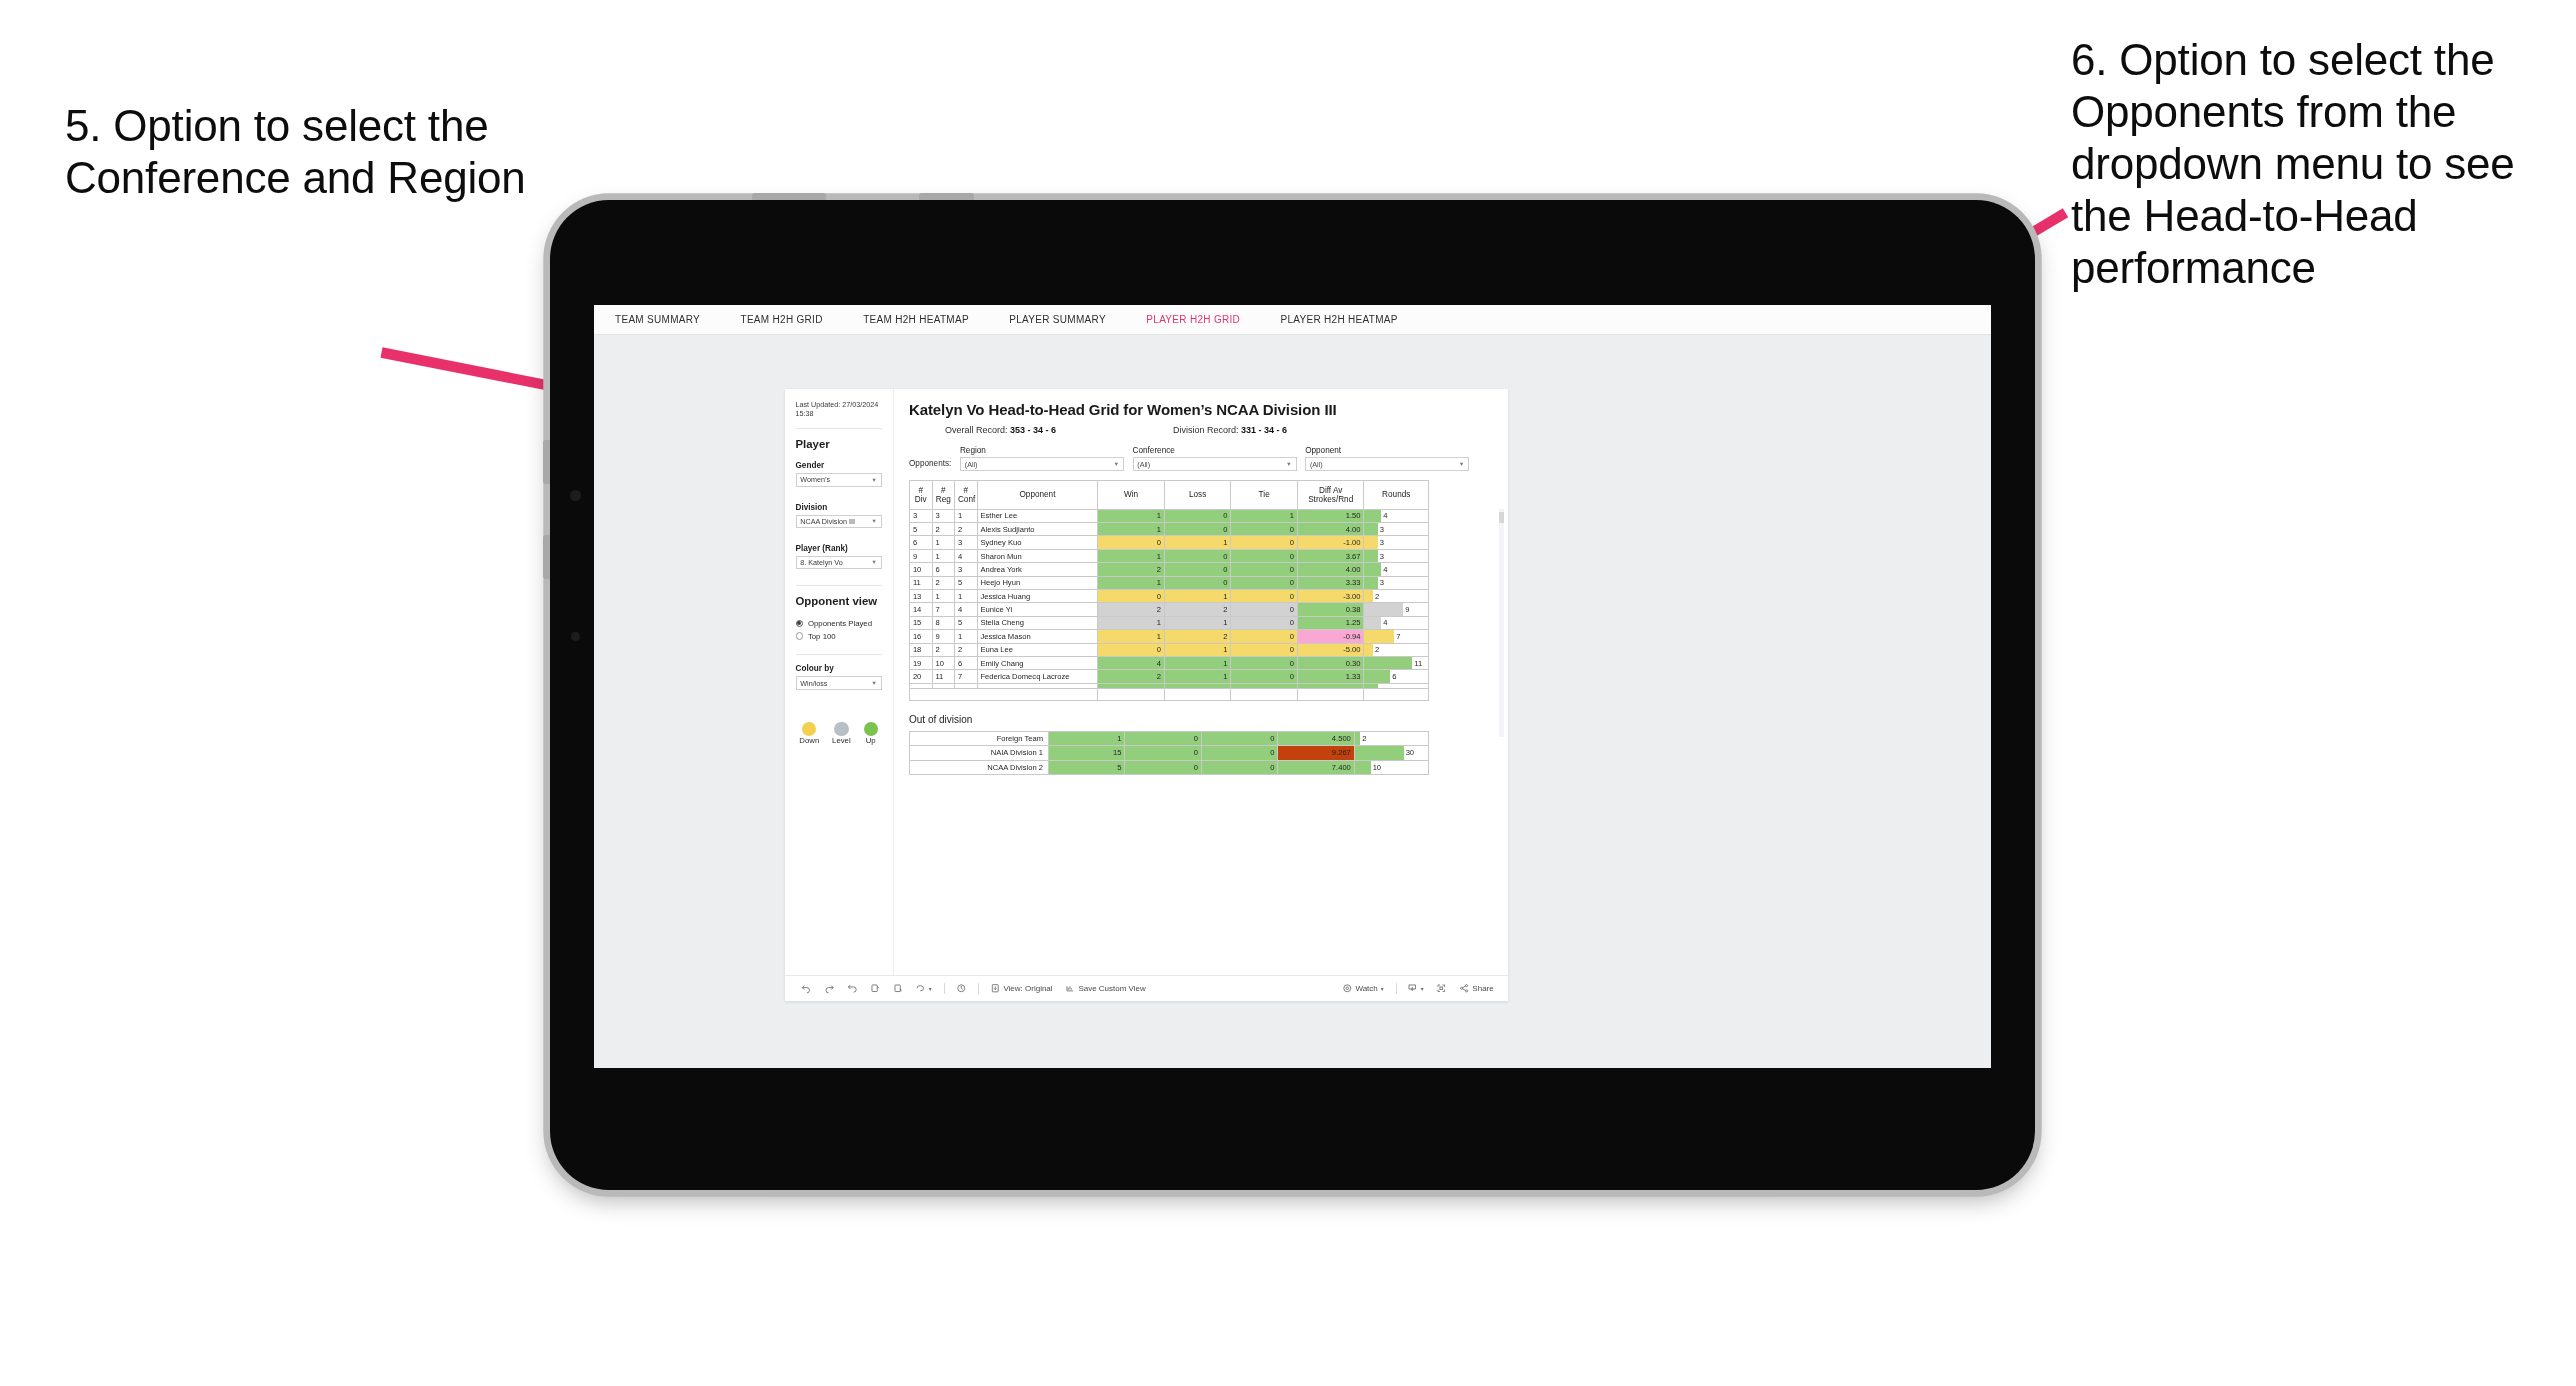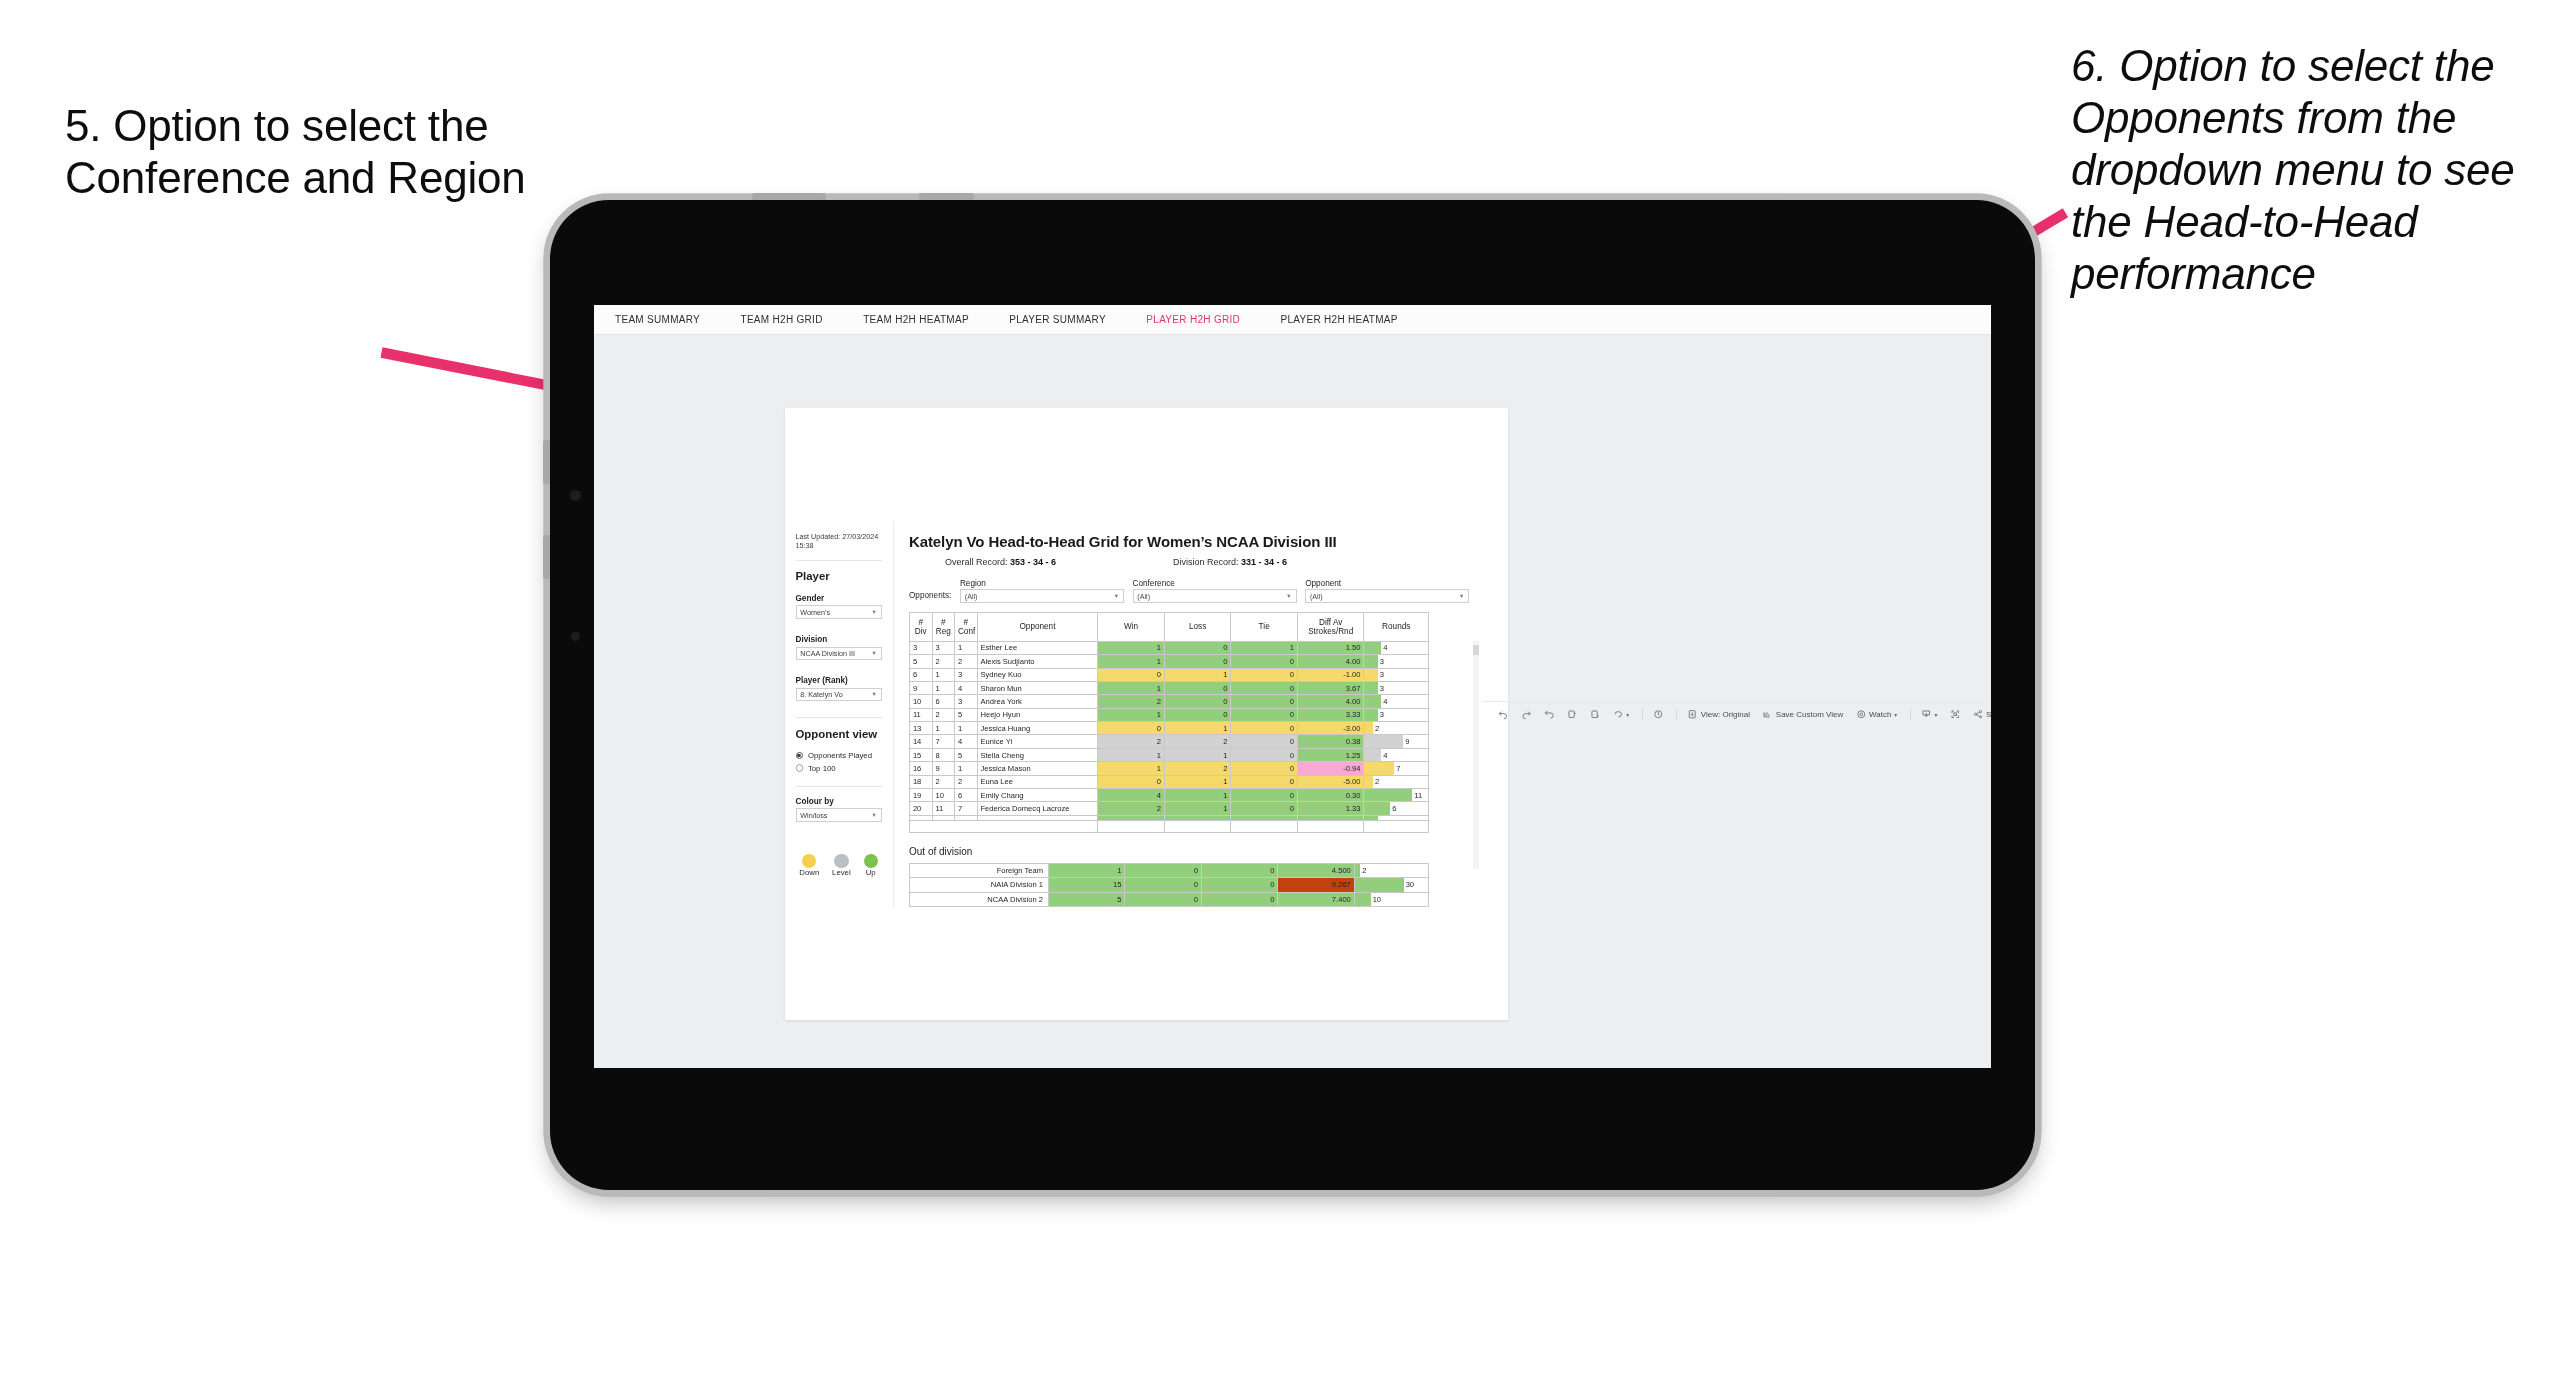--- a/index.html
+++ b/index.html
@@ -15,21 +15,21 @@
   .annot {
     position: absolute;
     color: #0d0d0d;
     font-size: 44px;
     line-height: 1.18;
     font-family: "Liberation Sans", sans-serif;
     letter-spacing: -0.2px;
     white-space: pre-line;
   }
   #annot-left  { left: 65px;  top: 100px;  width: 495px; }
-  #annot-right { left: 2071px; top: 40px;  width: 504px; font-style: italic; }
+  #annot-right { left: 2071px; top: 34px;  width: 504px; }
 
   .arrow { position: absolute; overflow: visible; }
 
   
   #tablet {
     position: absolute;
     left: 550px; top: 200px;
     width: 1485px; height: 990px;
     background: #0a0a0a;
     border-radius: 59px;
@@ -97,25 +97,25 @@
     padding-left: 21px;
   }
   .subnav-item {
     font-size: 10px; color: #2e2e2e; letter-spacing: 0.3px;
     padding: 0 16px 0 0; margin-right: 12.4px;
   }
   .subnav-item.active { color: #e8326a; }
 
   
   #viz {
-    position: absolute; left: 191px; top: 103px;
+    position: absolute; left: 191px; top: 84px;
     width: 723px; height: 612px;
     background: #ffffff;
     box-shadow: 0 1px 2.9px rgba(0,0,0,.10);
-    display: flex; flex-direction: row; align-items: center;
+    display: flex; flex-direction: column;
   }
   .viz-body { display: flex; flex: 1; min-height: 0; }
 
   
   .side {
     width: 109px; flex: none;
     padding: 10.5px 11.4px 0 10.5px;
     border-right: 1px solid #ececec;
     font-size: 7.6px; color: #2b2b2b;
   }

